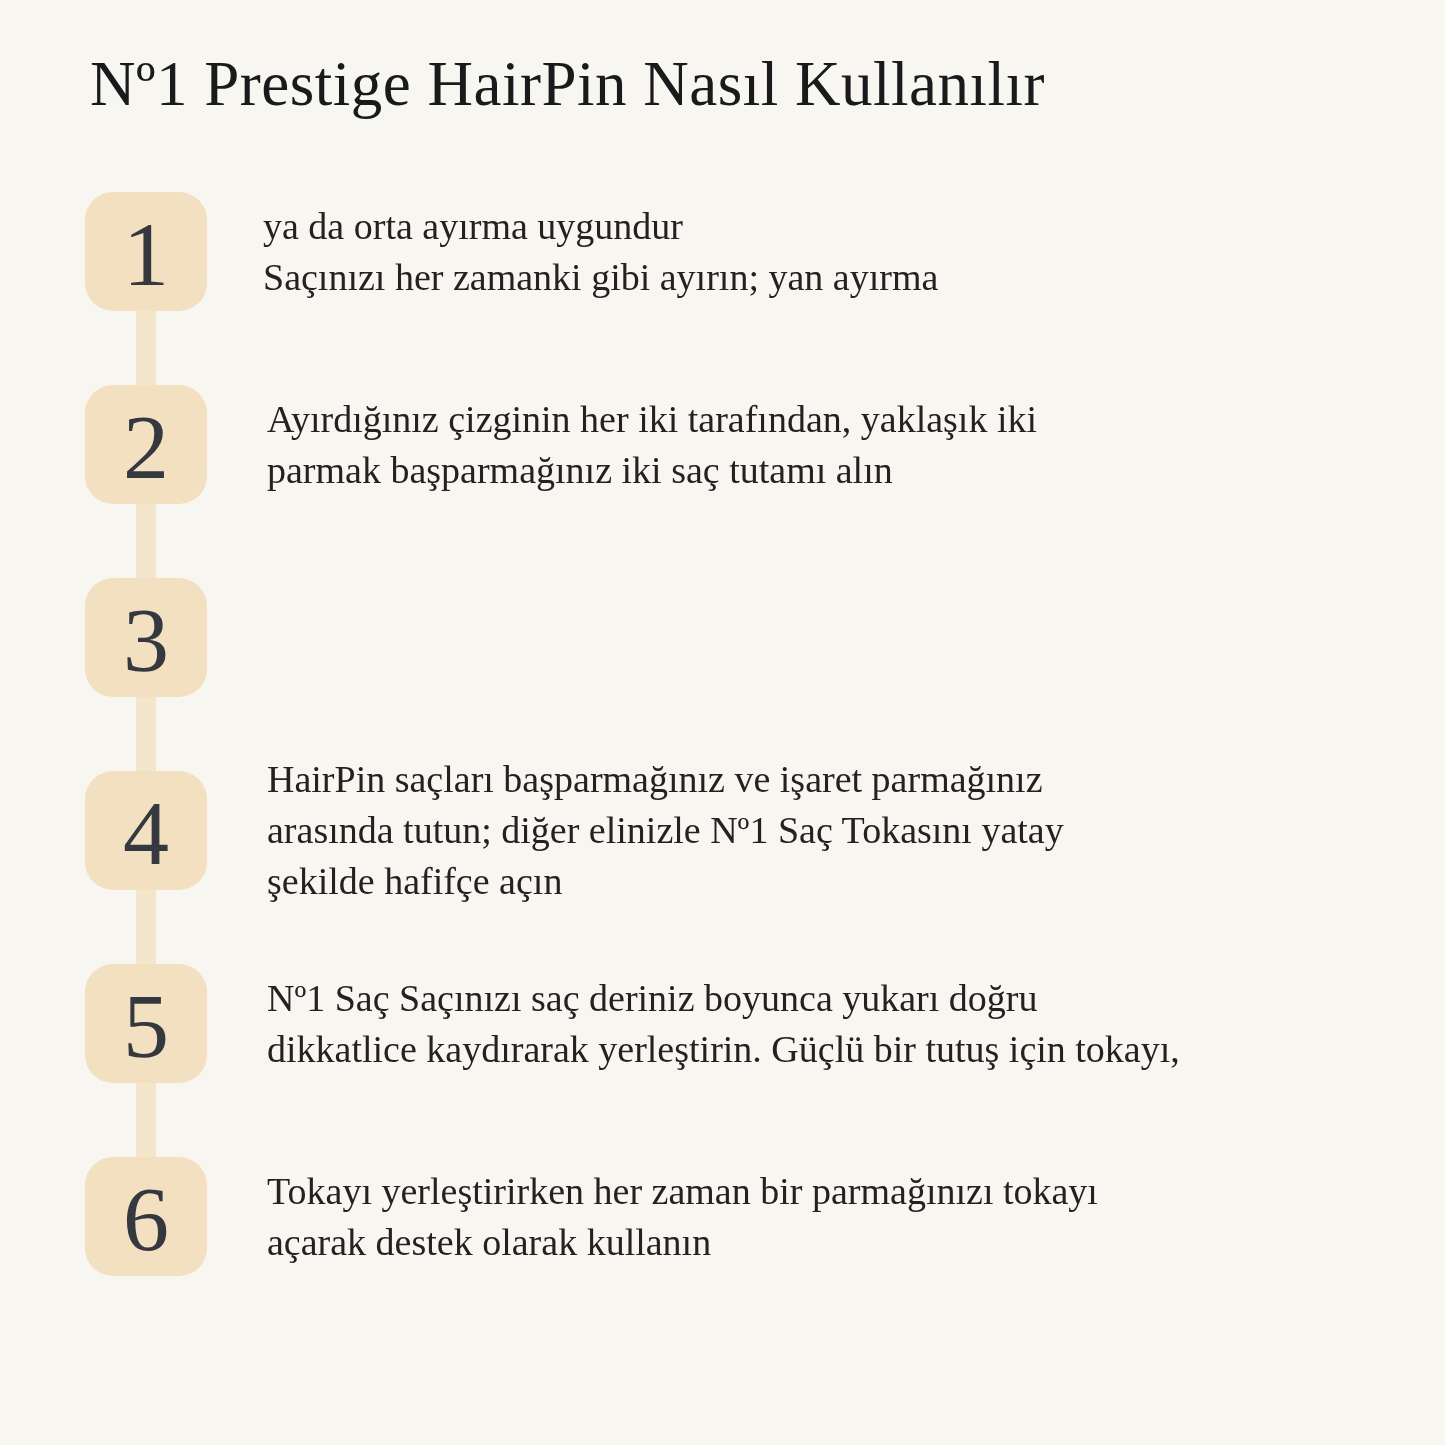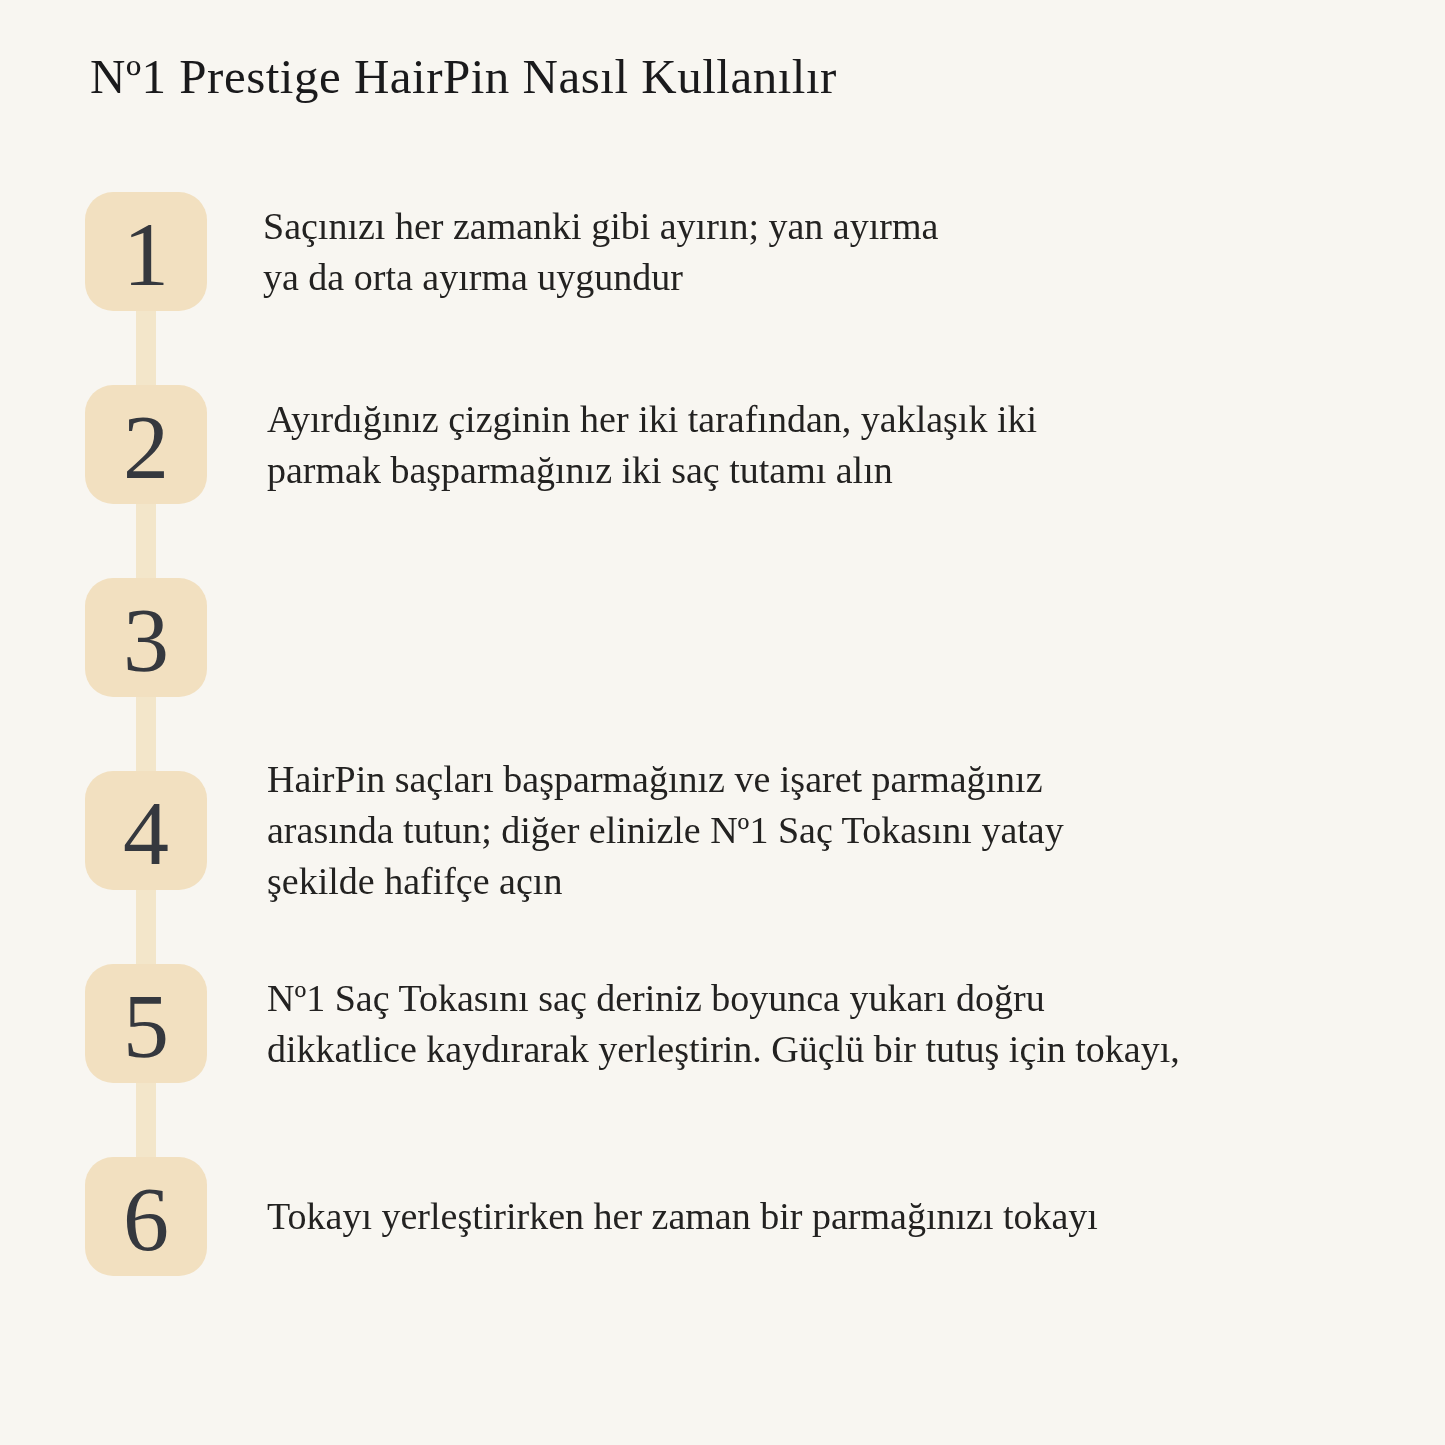--- a/index.html
+++ b/index.html
@@ -12,21 +12,21 @@
     background: #f8f6f1;
     font-family: "Liberation Serif", "DejaVu Serif", serif;
     position: relative;
     overflow: hidden;
   }
   .page-title {
     position: absolute;
     left: 90px;
     top: 48px;
     margin: 0;
-    font-size: 49px;
+    font-size: 63px;
     font-weight: 400;
     letter-spacing: 0.5px;
     color: #1a1a1c;
     white-space: nowrap;
   }
   .steps {
     position: absolute;
     left: 85px;
     top: 155px;
     width: 1300px;
@@ -84,22 +84,22 @@
 <h1 class="page-title">Nº1 Prestige HairPin Nasıl Kullanılır</h1>
 
 <div class="steps">
   <div class="connector-line"></div>
 
   <div class="step-row">
     <div class="number-badge">
       <span class="step-number">1</span>
     </div>
     <div class="step-text indent-first">
+      <span class="step-line">ya da orta ayırma uygundur</span>
       <span class="step-line">Saçınızı her zamanki gibi ayırın; yan ayırma</span>
-      <span class="step-line">ya da orta ayırma uygundur</span>
     </div>
   </div>
 
   <div class="step-row">
     <div class="number-badge">
       <span class="step-number">2</span>
     </div>
     <div class="step-text">
       <span class="step-line">Ayırdığınız çizginin her iki tarafından, yaklaşık iki</span>
       <span class="step-line">parmak başparmağınız iki saç tutamı alın</span>
@@ -121,26 +121,27 @@
       <span class="step-line">arasında tutun; diğer elinizle Nº1 Saç Tokasını yatay</span>
       <span class="step-line">şekilde hafifçe açın</span>
     </div>
   </div>
 
   <div class="step-row">
     <div class="number-badge">
       <span class="step-number">5</span>
     </div>
     <div class="step-text">
-      <span class="step-line">Nº1 Saç Tokasını saç deriniz boyunca yukarı doğru</span>
+      <span class="step-line">Nº1 Saç Saçınızı saç deriniz boyunca yukarı doğru</span>
       <span class="step-line">dikkatlice kaydırarak yerleştirin. Güçlü bir tutuş için tokayı,</span>
     </div>
   </div>
 
   <div class="step-row">
     <div class="number-badge">
       <span class="step-number">6</span>
     </div>
     <div class="step-text">
       <span class="step-line">Tokayı yerleştirirken her zaman bir parmağınızı tokayı</span>
+      <span class="step-line">açarak destek olarak kullanın</span>
     </div>
   </div>
 </div>
 
 </body></html>

